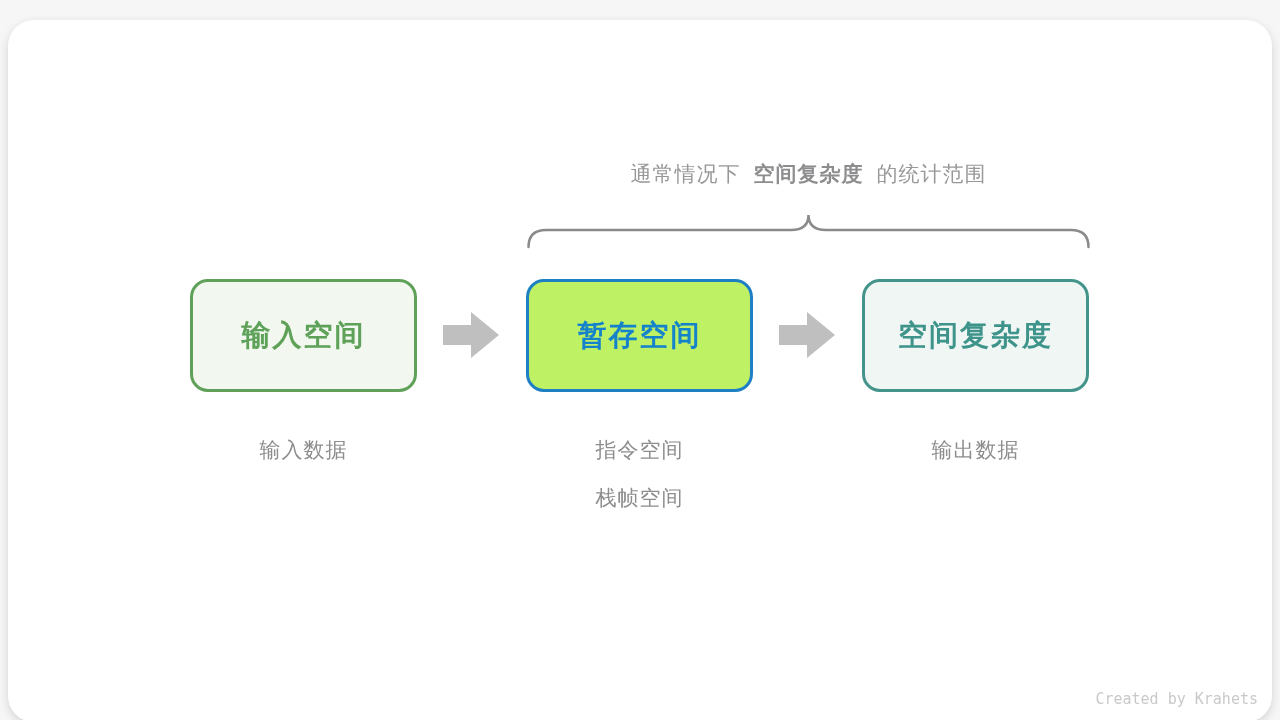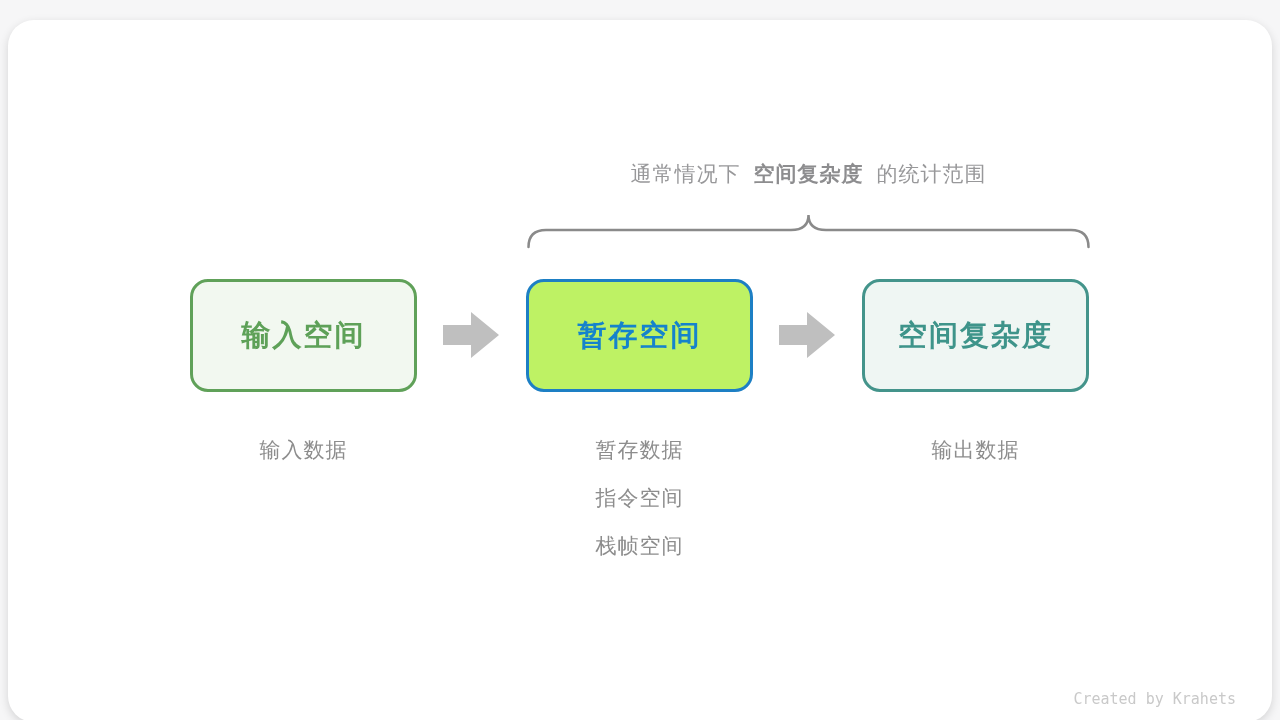--- a/index.html
+++ b/index.html
@@ -113,21 +113,21 @@
   .item-list .list-item {
     height: 48px;
     line-height: 48px;
     text-align: center;
     font-size: 21px;
     color: #8d8d8d;
     letter-spacing: 1px;
   }
   .credit {
     position: absolute;
-    right: 44px;
+    right: 22px;
     bottom: 24px;
     font-family: "DejaVu Sans Mono", monospace;
     font-size: 15px;
     color: #c9c9c9;
     z-index: 2;
   }
 </style>
 </head>
 <body>
 
@@ -162,21 +162,20 @@
 
   <div class="space-box box-teal">
     <span>空间复杂度</span>
   </div>
 
   <div class="item-list list-left">
     <div class="list-item">输入数据</div>
   </div>
 
   <div class="item-list list-middle">
-    <div class="list-item">暂存数据</div>
     <div class="list-item">指令空间</div>
     <div class="list-item">栈帧空间</div>
   </div>
 
   <div class="item-list list-right">
     <div class="list-item">输出数据</div>
   </div>
 
   <div class="credit">Created by Krahets</div>
 </div>

